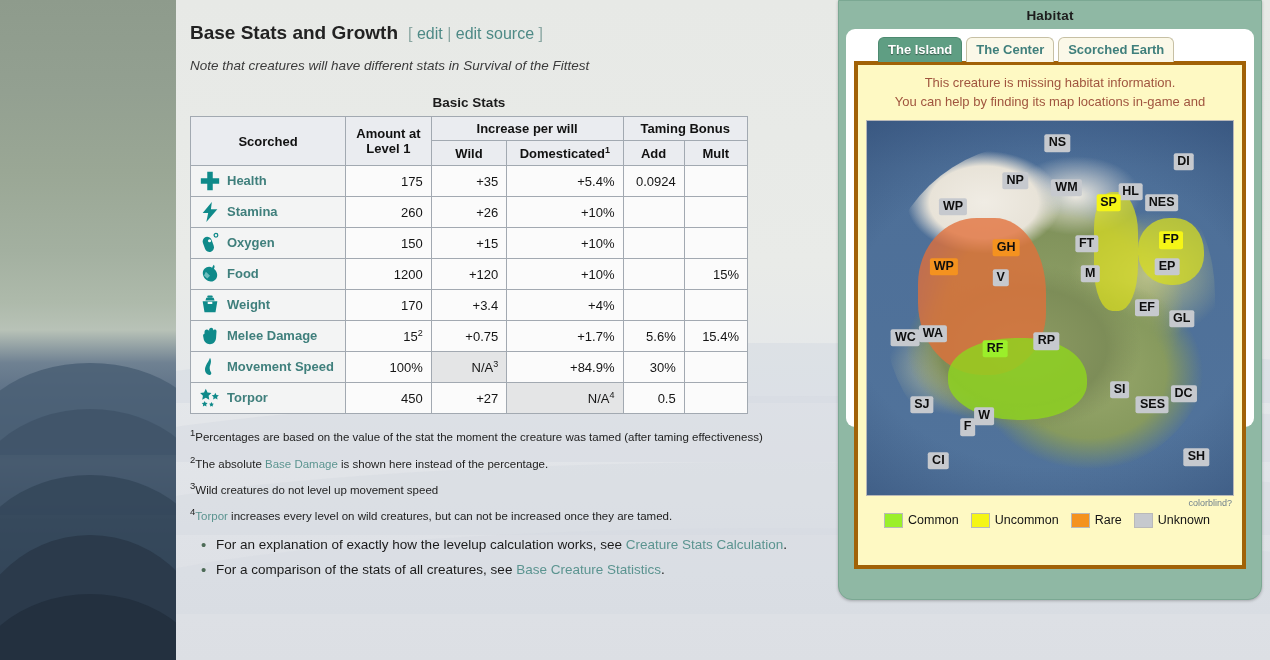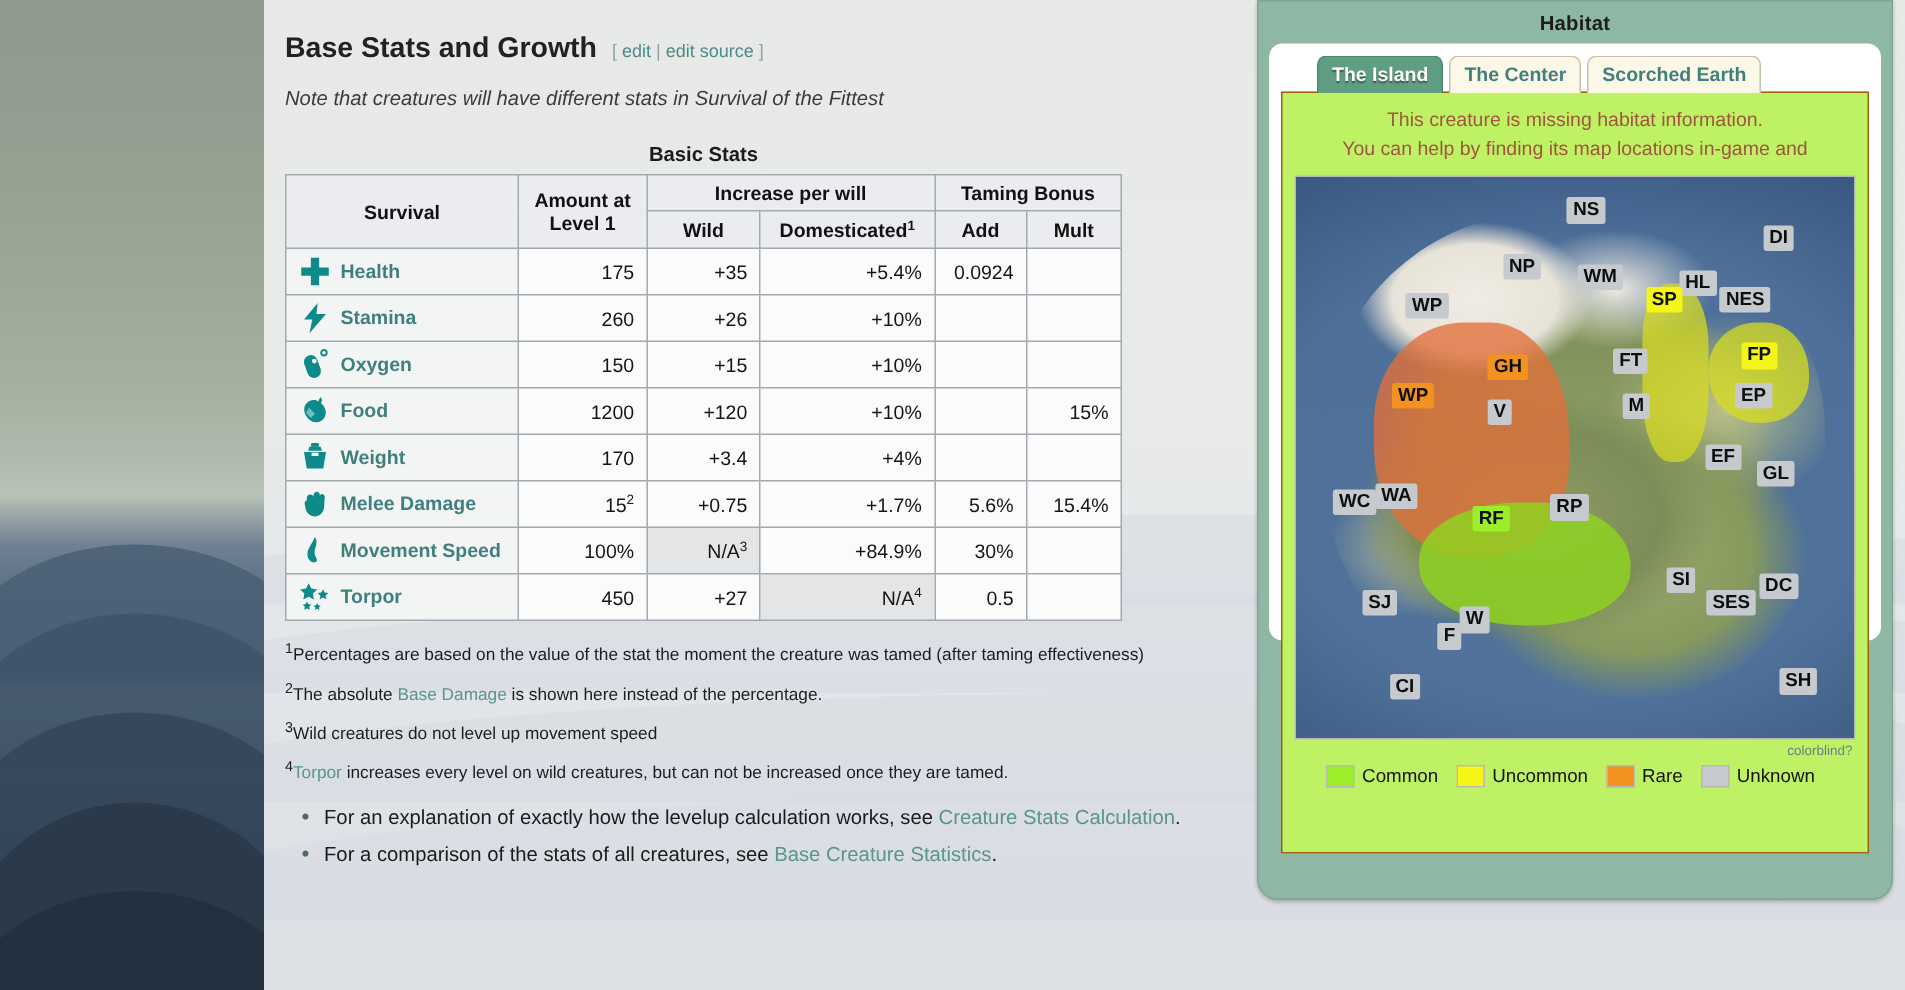--- a/index.html
+++ b/index.html
@@ -46,21 +46,21 @@
   #content .h4{ top:80%; height:13%; opacity:.4; }
 
   #article{ position:absolute; left:14px; top:0; width:650px; }
 
   
   .sec-head{ margin:22px 0 0 0; display:flex; align-items:baseline; gap:10px; }
   .sec-head h2{
     margin:0; font-size:19px; font-weight:bold; color:#222;
     font-family:"Liberation Sans", sans-serif;
   }
-  .edit-links{ font-size:12px; color:#6b8a86; white-space:nowrap; }
+  .edit-links{ font-size:16px; color:#6b8a86; white-space:nowrap; }
   .edit-links a{ color:#4e8a86; text-decoration:none; cursor:pointer; }
   .edit-links .brk{ color:#8aa6a2; }
 
   .note-italic{
     margin:14px 0 0 0; font-style:italic; font-size:13.5px; color:#3b3b3b;
   }
 
   
   .tbl-title{
     text-align:center; font-weight:bold; font-size:13.5px; color:#1b1b1b;
@@ -137,21 +137,21 @@
     border:1px solid #c7c0a4; border-bottom:none;
     border-radius:6px 6px 0 0; cursor:pointer;
     background:#fbf8e8; color:#3f7f7c;
   }
   .tab.active{
     background:#5f9e83; color:#ffffff;
     border-color:#4d8a70;
     text-shadow:0 1px 1px rgba(0,0,0,.45);
   }
   .tabpanel{
-    border:1px solid #a16207; background:#bef264; margin-top:-1px;
+    border:4px solid #a16207; background:#fef9c3; margin-top:-1px;
     padding:9px 8px 8px 8px; height:508px; position:relative;
   }
   .missing{
     text-align:center; color:#a0553f; font-size:13px; line-height:1.45; margin-bottom:8px;
   }
 
   
   .map{
     position:relative; width:100%; height:376px;
     border:1px solid #b8b8b8;
@@ -239,21 +239,21 @@
       <span class="edit-links"><span class="brk">[</span>&nbsp;<a>edit</a>&nbsp;<span class="brk">|</span>&nbsp;<a>edit source</a>&nbsp;<span class="brk">]</span></span>
     </div>
 
     <p class="note-italic">Note that creatures will have different stats in Survival of the Fittest</p>
 
     <div class="tbl-title">Basic Stats</div>
 
     <table class="stats">
       <thead>
         <tr>
-          <th class="attr-th" rowspan="2">Survival</th>
+          <th class="attr-th" rowspan="2">Scorched</th>
           <th class="w-amount" rowspan="2">
             <div>Amount at</div>
             <div>Level 1</div>
           </th>
           <th colspan="2">Increase per will</th>
           <th colspan="2">Taming Bonus</th>
         </tr>
         <tr>
           <th class="w-wild">Wild</th>
           <th class="w-dom"><span>Domesticated</span><sup>1</sup></th>

